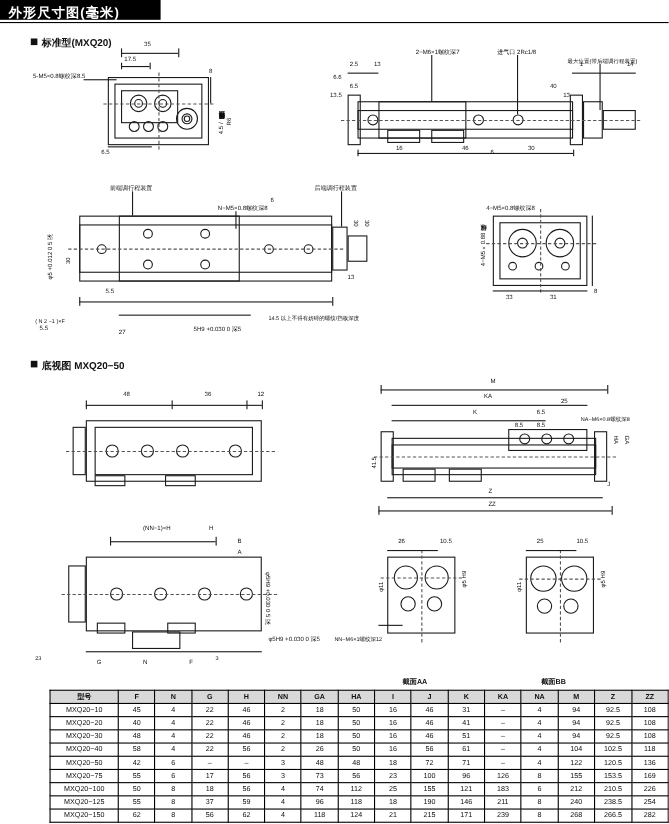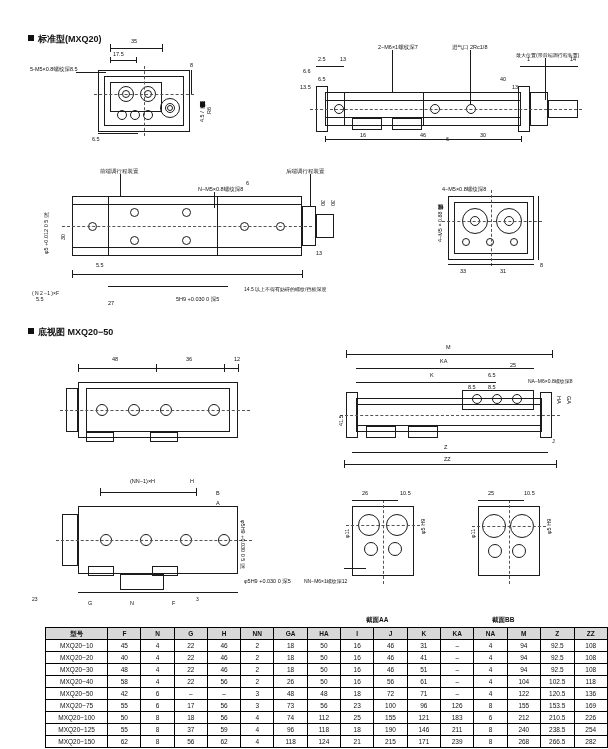--- a/index.html
+++ b/index.html
@@ -81,20 +81,24 @@
   table.spec thead th { background:#d8d8d8; font-weight:bold; }
   table.spec td.model { width:62px; text-align:center; }
   table.spec th.model { width:62px; }
   table.spec td, table.spec th { width:33px; }
 </style>
 </head>
 <body>
 
 <div class="page">
 
+  <div class="hdr">
+    <div class="hdr-black"></div>
+    <div class="hdr-title">外形尺寸图(毫米)</div>
+  </div>
 
   <div class="cap" style="left:28px; top:33px;">
     <span class="sq"></span><span>标准型(MXQ20)</span>
   </div>
 
   <div>
 
     <div class="box" style="left:98px; top:70px; width:92px; height:62px;"></div>
     <div class="box" style="left:104px; top:76px; width:80px; height:50px;"></div>
 

